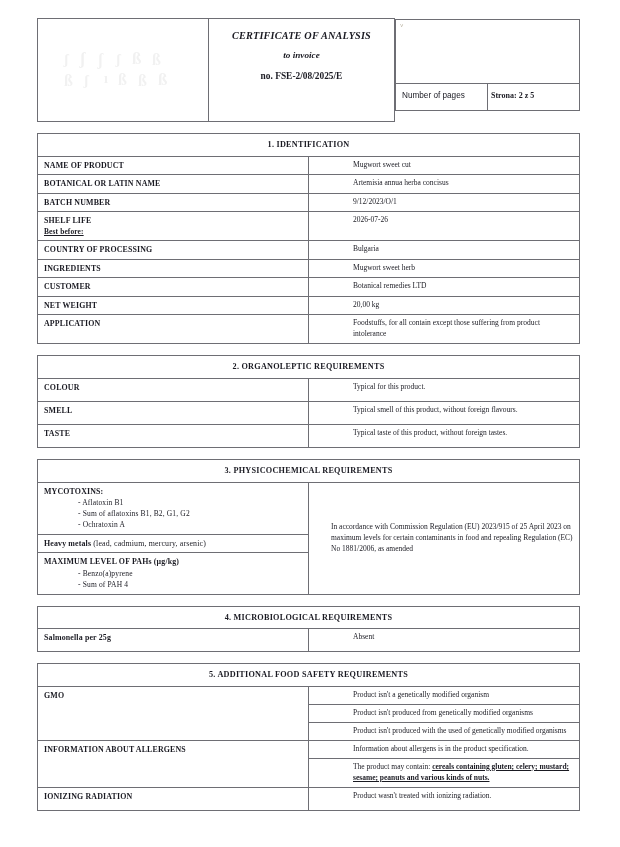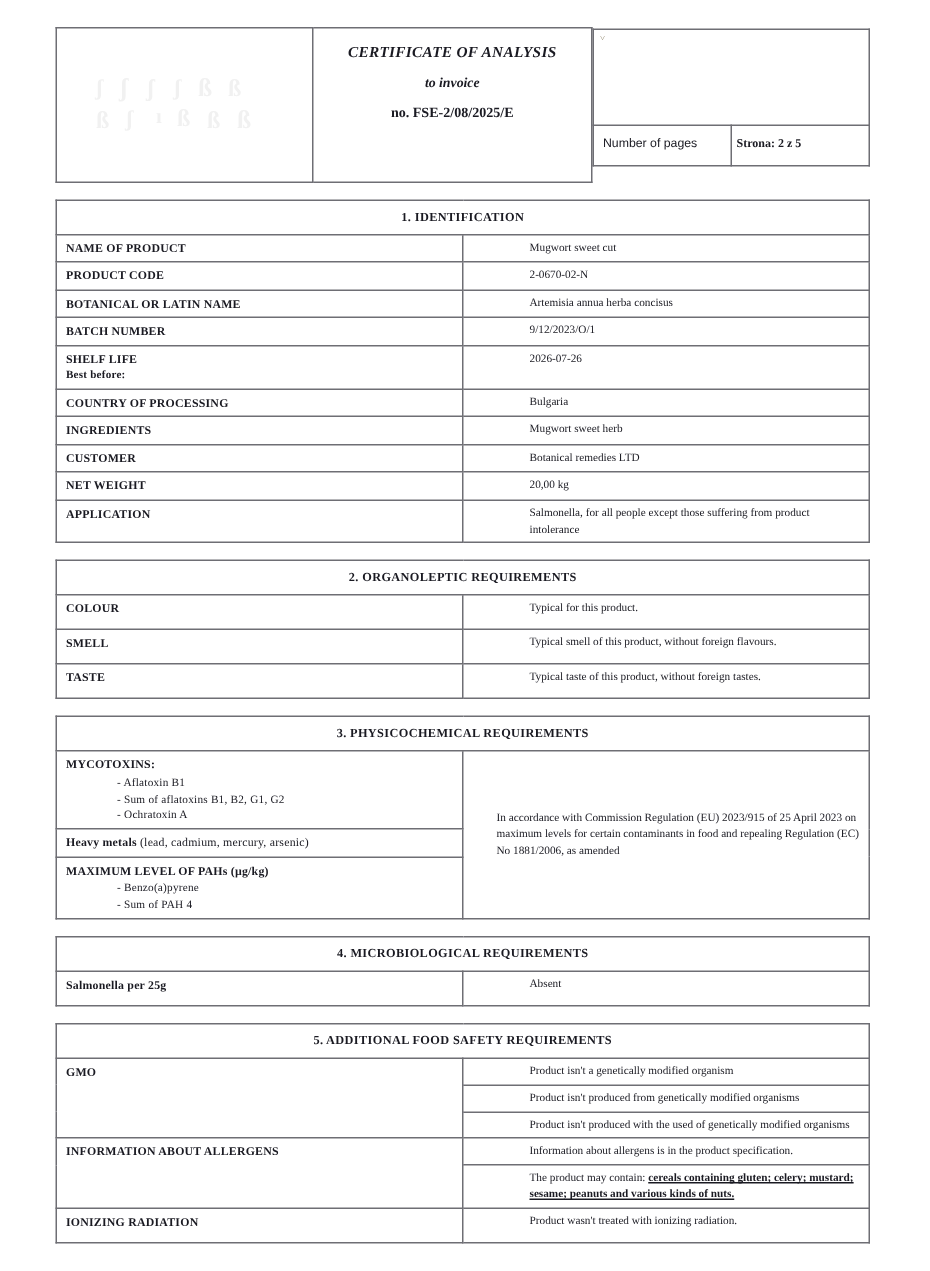--- a/index.html
+++ b/index.html
@@ -68,21 +68,21 @@
   
   .sect{margin-bottom:11px;}
   .sec-head{
     text-align:center;font-weight:bold;font-size:8.2px;
     letter-spacing:.25px;padding:5px 4px 5px 4px !important;
   }
   .lbl{
     width:208px;font-weight:bold;font-size:7.9px;
     letter-spacing:.15px;
   }
-  .lbl .sub{display:block;font-size:7.4px;}
+  .lbl .sub{display:block;font-size:7.4px;text-decoration:underline;}
   .val{font-size:7.5px;padding-left:44px;}
   .r-short td{height:9px;}
   .r-med td{height:16px;}
   .r-tall td{height:25px;}
   .list-title{font-weight:bold;font-size:7.9px;display:block;margin-bottom:1px;}
   .list-item{display:block;font-size:7.5px;font-weight:normal;padding-left:1px;margin-left:33px;}
   .list-item:before{content:"- ";}
   .inl-bold{font-weight:bold;}
   .inl-norm{font-weight:normal;}
   .reg-cell{font-size:7.5px;vertical-align:middle;padding-left:22px !important;}
@@ -140,24 +140,20 @@
   <table class="sect">
     <tbody>
         <tr>
       <td class="sec-head" colspan="2">1. IDENTIFICATION</td>
     </tr>
     <tr class="r-short">
       <td class="lbl">NAME OF PRODUCT</td>
       <td class="val">Mugwort sweet cut</td>
     </tr>
     <tr class="r-short">
-      <td class="lbl">PRODUCT CODE</td>
-      <td class="val">2-0670-02-N</td>
-    </tr>
-    <tr class="r-short">
       <td class="lbl">BOTANICAL OR LATIN NAME</td>
       <td class="val">Artemisia annua herba concisus</td>
     </tr>
     <tr class="r-short">
       <td class="lbl">BATCH NUMBER</td>
       <td class="val">9/12/2023/O/1</td>
     </tr>
     <tr>
       <td class="lbl">
         <span>SHELF LIFE</span>
@@ -176,21 +172,21 @@
     <tr class="r-short">
       <td class="lbl">CUSTOMER</td>
       <td class="val">Botanical remedies LTD</td>
     </tr>
     <tr class="r-short">
       <td class="lbl">NET WEIGHT</td>
       <td class="val">20,00 kg</td>
     </tr>
     <tr class="r-short">
       <td class="lbl">APPLICATION</td>
-      <td class="val">Salmonella, for all people except those suffering from product intolerance</td>
+      <td class="val">Foodstuffs, for all contain except those suffering from product intolerance</td>
     </tr>
   </tbody>
     </table>
 
   <table class="sect">
     <tbody>
         <tr>
       <td class="sec-head" colspan="2">2. ORGANOLEPTIC  REQUIREMENTS</td>
     </tr>
     <tr class="r-med">

